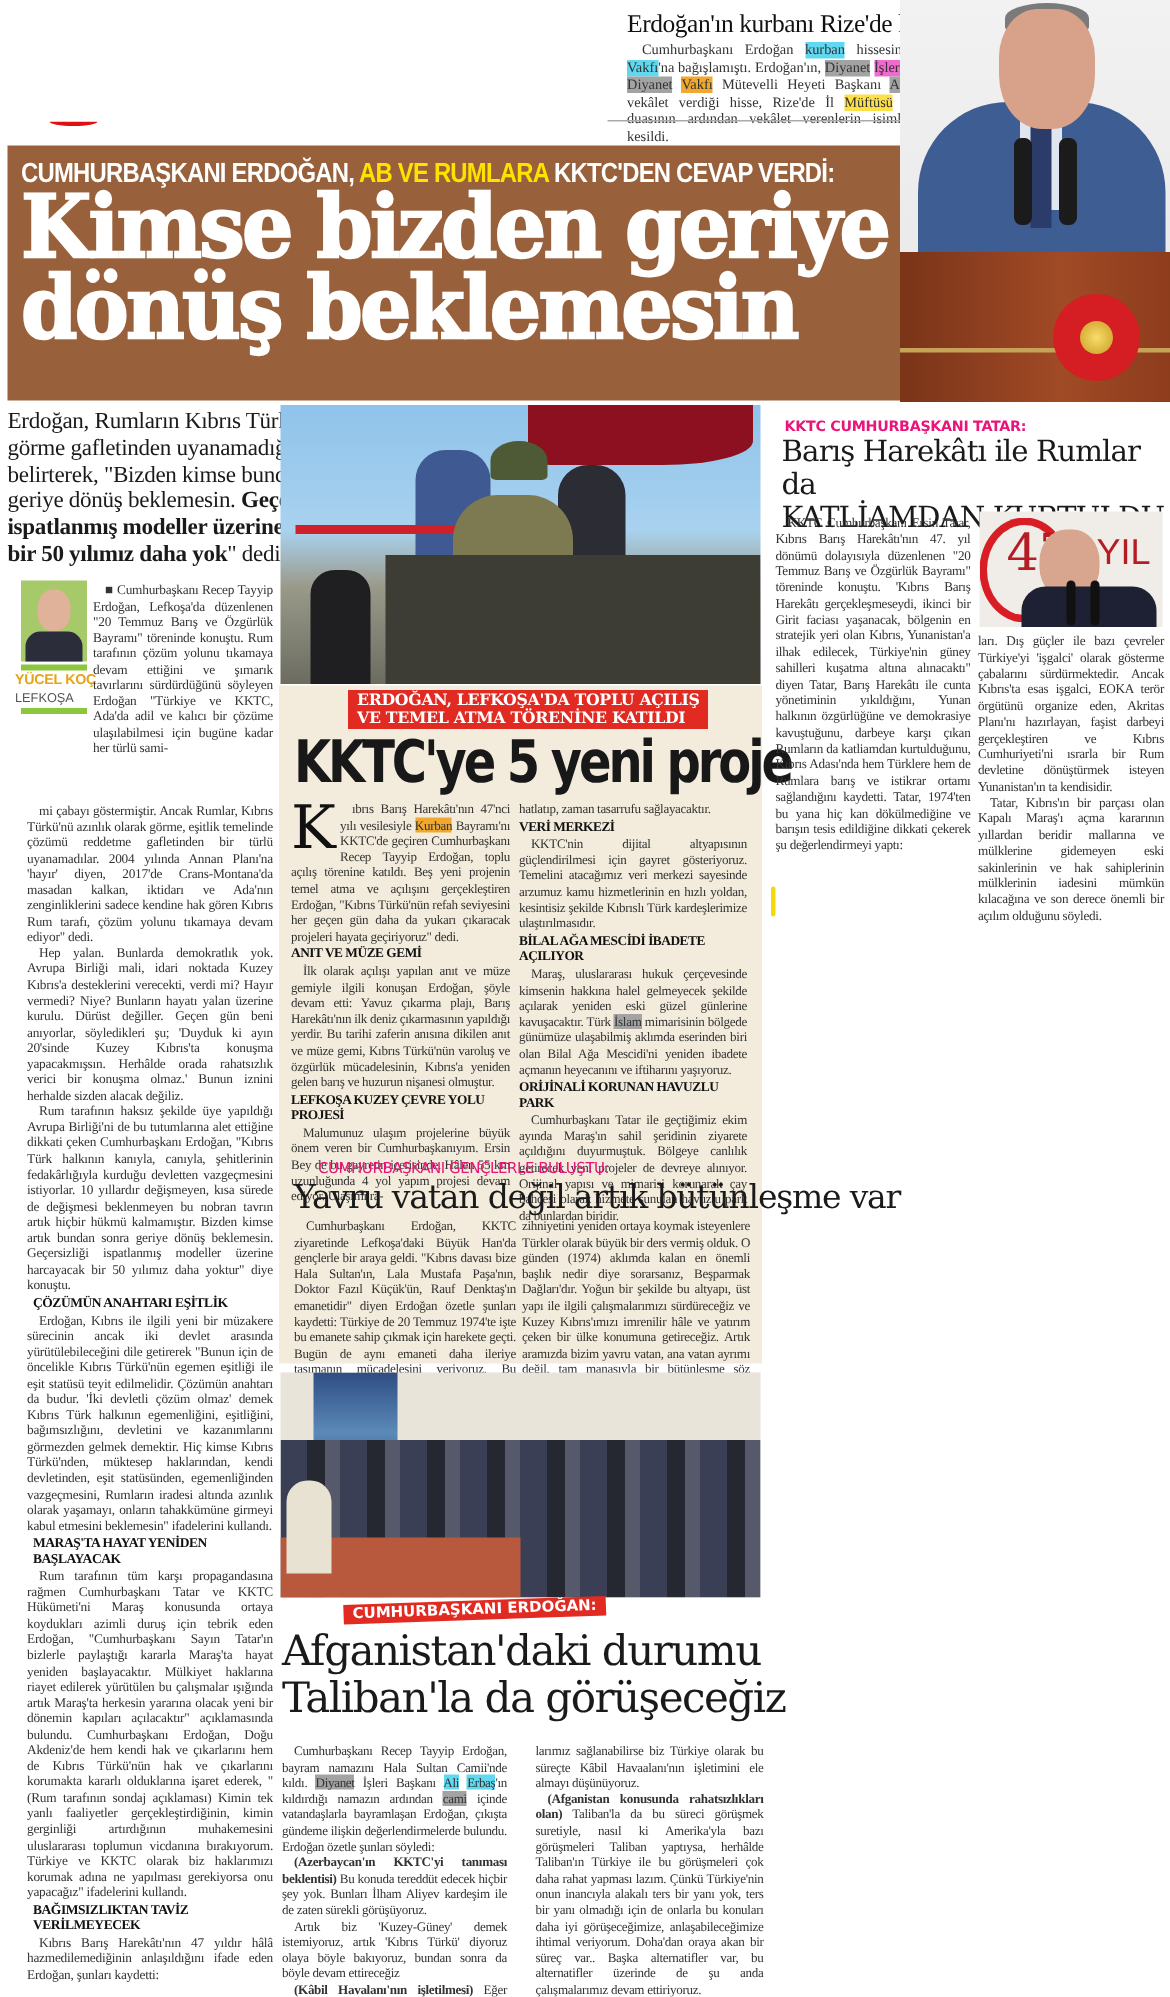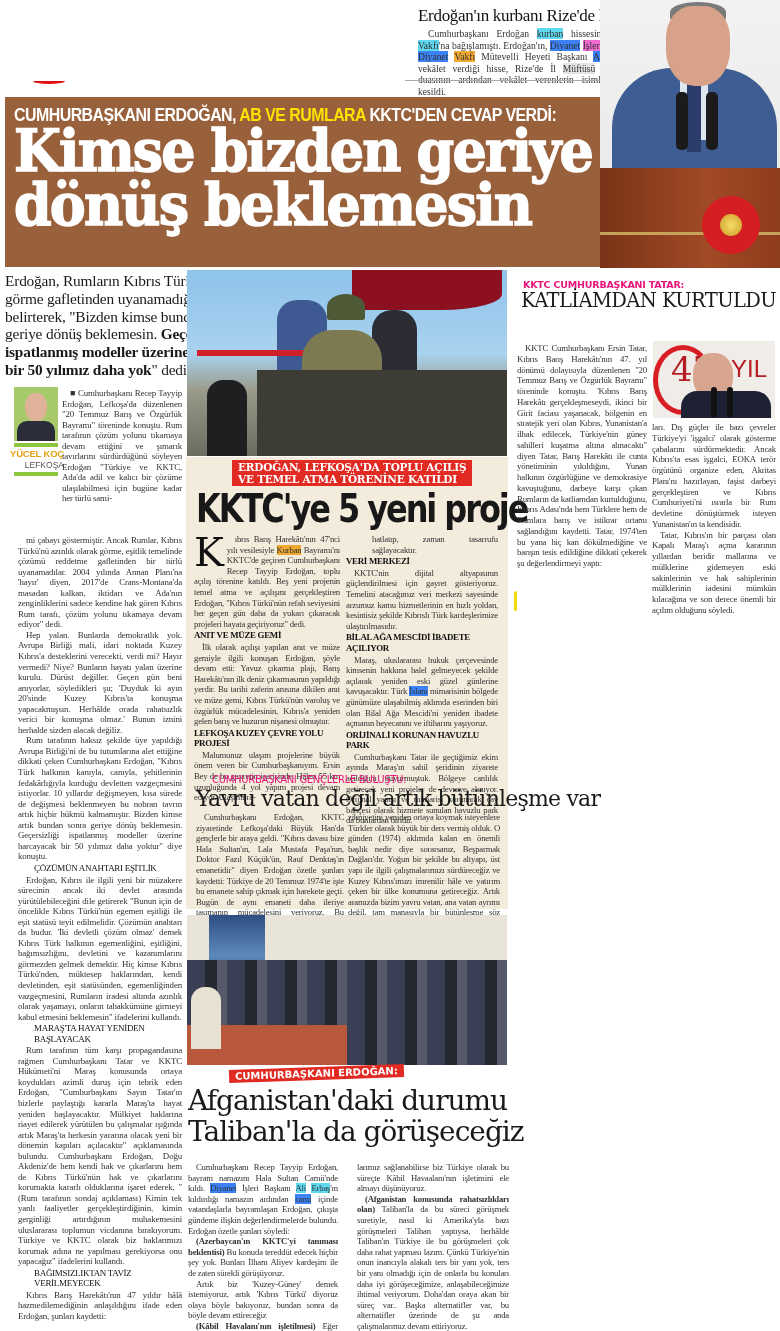--- a/index.html
+++ b/index.html
@@ -1,23 +1,23 @@
 <!DOCTYPE html>
 <html><head>
 <meta charset="utf-8">
 <style>
   *{box-sizing:border-box;margin:0;padding:0}
   html,body{width:780px;height:1331px;background:#fff;overflow:hidden}
   body{position:relative;font-family:"Liberation Serif","DejaVu Serif",serif;color:#222}
   .abs{position:absolute}
   .hl-cyan{background:#5fd8f0}
-  .hl-green{background:#3b82f6}
+  .hl-green{background:#a3a3a3}
   .hl-pink{background:#f06ad0}
   .hl-orange{background:#f0a830}
-  .hl-yellow{background:#e5e5e5}
+  .hl-yellow{background:#fde047}
   p{text-align:justify;hyphens:auto}
 
   
   #teaser{left:418px;top:6px;width:262px}
   #teaser h3{font-size:17px;font-weight:normal;letter-spacing:-0.3px;color:#111;line-height:20px}
   #teaser p{font-size:9.6px;line-height:11.6px;text-indent:10px;margin-top:2px;color:#333}
   #teaser-rule{left:405px;top:80px;width:295px;height:1px;background:#aaa}
   #red-arc{left:33px;top:78px;width:32px;height:6px;border-bottom:3px solid #e01010;border-radius:0 0 50% 50%}
 
   
@@ -42,26 +42,26 @@
   
   #intro{left:5px;top:272px;width:265px;font-size:15.4px;line-height:17.8px;color:#1a1a1a;letter-spacing:-0.2px}
   #intro b{font-weight:bold}
 
   
   #author-photo{left:14px;top:387px;width:44px;height:54px;background:#a6c96a;overflow:hidden}
   #author-photo .face{position:absolute;left:11px;top:6px;width:22px;height:28px;border-radius:45%;background:#e0b299}
   #author-photo .body{position:absolute;left:3px;top:34px;width:38px;height:22px;background:#2b2d3b;border-radius:10px 10px 0 0}
   #author-bar1{left:14px;top:443px;width:44px;height:4px;background:#8cc63f}
   #author-name{left:10px;top:448px;width:54px;text-align:left;font-family:"Liberation Sans",sans-serif;font-weight:bold;font-size:9.5px;color:#e8a215;letter-spacing:-0.2px}
-  #author-loc{left:10px;top:460px;width:54px;text-align:right;font-family:"Liberation Sans",sans-serif;font-size:8.5px;color:#555}
+  #author-loc{left:10px;top:460px;width:54px;text-align:left;font-family:"Liberation Sans",sans-serif;font-size:8.5px;color:#555}
   #author-bar2{left:14px;top:472px;width:44px;height:4px;background:#8cc63f}
 
   .col-text{font-size:8.9px;line-height:10.55px;color:#333;letter-spacing:-0.15px}
   .col-text p{text-indent:8px}
-  .col-text h5{font-size:9px;font-weight:normal;color:#111;letter-spacing:-0.3px;margin:1px 16px}
+  .col-text h5{font-size:9px;font-weight:bold;color:#111;letter-spacing:-0.3px;margin:1px 4px}
   #left-col-a{left:62px;top:388px;width:120px}
   #left-col-b{left:18px;top:535px;width:164px}
 
   
   #photo-military{left:187px;top:270px;width:320px;height:186px;overflow:hidden;background:linear-gradient(180deg,#8fc3ea 0%,#a9d2ef 45%,#9a9a8a 65%,#6b6b60 100%)}
   #photo-military .awn{position:absolute;left:165px;top:0;width:150px;height:40px;background:#8c1020;border-radius:0 0 40% 10%}
   #photo-military .truck{position:absolute;left:70px;top:100px;width:250px;height:86px;background:#3d3d35}
   #photo-military .frame{position:absolute;left:10px;top:80px;width:180px;height:6px;background:#d0202a}
   #photo-military .soldier{position:absolute;left:115px;top:60px;width:80px;height:126px;background:#7d7a52;border-radius:30px 30px 0 0}
   #photo-military .helmet{position:absolute;left:140px;top:24px;width:38px;height:26px;border-radius:50% 50% 10% 10%;background:#4d5a35}
@@ -192,21 +192,21 @@
   <span class="dropcap">K</span>
   <div>
       <p><span>ıbrıs Barış Harekâtı'nın 47'nci yılı vesilesiyle </span><span class="hl-orange">Kurban</span><span> Bayramı'nı KKTC'de geçiren Cumhurbaşkanı Recep Tayyip Erdoğan, toplu açılış törenine katıldı. Beş yeni projenin temel atma ve açılışını gerçekleştiren Erdoğan, "Kıbrıs Türkü'nün refah seviyesini her geçen gün daha da yukarı çıkaracak projeleri hayata geçiriyoruz" dedi.</span></p>
       <h5>ANIT VE MÜZE GEMİ</h5>
       <p>İlk olarak açılışı yapılan anıt ve müze gemiyle ilgili konuşan Erdoğan, şöyle devam etti: Yavuz çıkarma plajı, Barış Harekâtı'nın ilk deniz çıkarmasının yapıldığı yerdir. Bu tarihi zaferin anısına dikilen anıt ve müze gemi, Kıbrıs Türkü'nün varoluş ve özgürlük mücadelesinin, Kıbrıs'a yeniden gelen barış ve huzurun nişanesi olmuştur.</p>
       <h5>LEFKOŞA KUZEY ÇEVRE YOLU PROJESİ</h5>
       <p>Malumunuz ulaşım projelerine büyük önem veren bir Cumhurbaşkanıyım. Ersin Bey de bu gayretin içerisinde. Hâlen 55 km uzunluğunda 4 yol yapım projesi devam ediyor. Ulaşımı ra-</p>
     </div>
 </div>
 <div id="proj-col2" class="abs beige-text">
-    <p style="text-indent: 0px; margin-left: 26px;">hatlatıp, zaman tasarrufu sağlayacaktır.</p>
+    <p style="text-indent: 0px;">hatlatıp, zaman tasarrufu sağlayacaktır.</p>
     <h5>VERİ MERKEZİ</h5>
     <p>KKTC'nin dijital altyapısının güçlendirilmesi için gayret gösteriyoruz. Temelini atacağımız veri merkezi sayesinde arzumuz kamu hizmetlerinin en hızlı yoldan, kesintisiz şekilde Kıbrıslı Türk kardeşlerimize ulaştırılmasıdır.</p>
     <h5>BİLAL AĞA MESCİDİ İBADETE AÇILIYOR</h5>
     <p><span>Maraş, uluslararası hukuk çerçevesinde kimsenin hakkına halel gelmeyecek şekilde açılarak yeniden eski güzel günlerine kavuşacaktır. Türk </span><span class="hl-green">İslam</span><span> mimarisinin bölgede günümüze ulaşabilmiş aklımda eserinden biri olan Bilal Ağa Mescidi'ni yeniden ibadete açmanın heyecanını ve iftiharını yaşıyoruz.</span></p>
     <h5>ORİJİNALİ KORUNAN HAVUZLU PARK</h5>
     <p>Cumhurbaşkanı Tatar ile geçtiğimiz ekim ayında Maraş'ın sahil şeridinin ziyarete açıldığını duyurmuştuk. Bölgeye canlılık getirecek yeni projeler de devreye alınıyor. Orijinal yapısı ve mimarisi korunarak çay bahçesi olarak hizmete sunulan havuzlu park da bunlardan biridir.</p>
   </div>
 
 <div id="youth-kicker" class="abs">CUMHURBAŞKANI GENÇLERLE BULUŞTU:</div>
 <div id="youth-title" class="abs">Yavru vatan değil artık bütünleşme var</div>
@@ -235,20 +235,21 @@
     <p>Artık biz 'Kuzey-Güney' demek istemiyoruz, artık 'Kıbrıs Türkü' diyoruz olaya böyle bakıyoruz, bundan sonra da böyle devam ettireceğiz</p>
     <p><b>(Kâbil Havalanı'nın işletilmesi)</b><span> Eğer şart-</span></p>
   </div>
 <div id="afg-col2" class="abs beige-text">
     <p style="text-indent: 0px;">larımız sağlanabilirse biz Türkiye olarak bu süreçte Kâbil Havaalanı'nın işletimini ele almayı düşünüyoruz.</p>
     <p><b>(Afganistan konusunda rahatsızlıkları olan)</b><span> Taliban'la da bu süreci görüşmek suretiyle, nasıl ki Amerika'yla bazı görüşmeleri Taliban yaptıysa, herhâlde Taliban'ın Türkiye ile bu görüşmeleri çok daha rahat yapması lazım. Çünkü Türkiye'nin onun inancıyla alakalı ters bir yanı yok, ters bir yanı olmadığı için de onlarla bu konuları daha iyi görüşeceğimize, anlaşabileceğimize ihtimal veriyorum. Doha'dan oraya akan bir süreç var.. Başka alternatifler var, bu alternatifler üzerinde de şu anda çalışmalarımız devam ettiriyoruz.</span></p>
   </div>
 
 <div id="tatar-kicker" class="abs">KKTC CUMHURBAŞKANI TATAR:</div>
 <div id="tatar-title" class="abs">
+  <div>Barış Harekâtı ile Rumlar da</div>
   <div>KATLİAMDAN KURTULDU</div>
 </div>
 <div id="tatar-col1" class="abs tatar-text">
   <p>KKTC Cumhurbaşkanı Ersin Tatar, Kıbrıs Barış Harekâtı'nın 47. yıl dönümü dolayısıyla düzenlenen "20 Temmuz Barış ve Özgürlük Bayramı" töreninde konuştu. 'Kıbrıs Barış Harekâtı gerçekleşmeseydi, ikinci bir Girit faciası yaşanacak, bölgenin en stratejik yeri olan Kıbrıs, Yunanistan'a ilhak edilecek, Türkiye'nin güney sahilleri kuşatma altına alınacaktı" diyen Tatar, Barış Harekâtı ile cunta yönetiminin yıkıldığını, Yunan halkının özgürlüğüne ve demokrasiye kavuştuğunu, darbeye karşı çıkan Rumların da katliamdan kurtulduğunu, Kıbrıs Adası'nda hem Türklere hem de Rumlara barış ve istikrar ortamı sağlandığını kaydetti. Tatar, 1974'ten bu yana hiç kan dökülmediğine ve barışın tesis edildiğine dikkati çekerek şu değerlendirmeyi yaptı:</p>
 </div>
 <div id="tatar-photo" class="abs">
   <div class="arc"></div>
   <div class="num">47</div>
   <div class="yil">YIL</div>
   <div class="man"></div>

